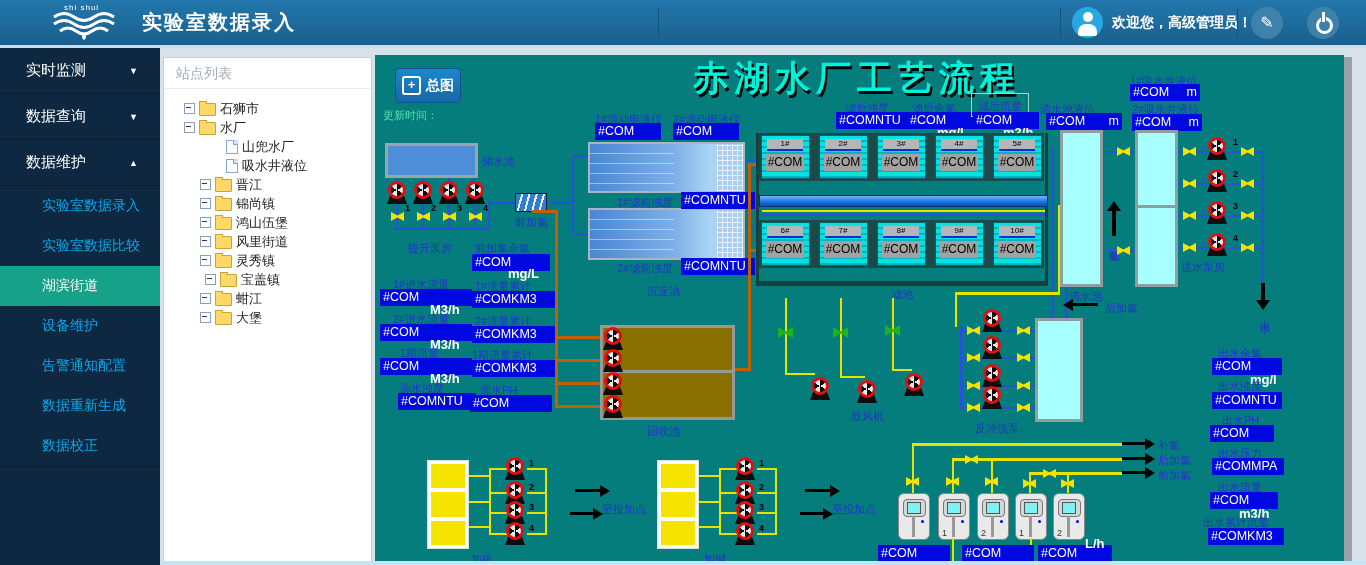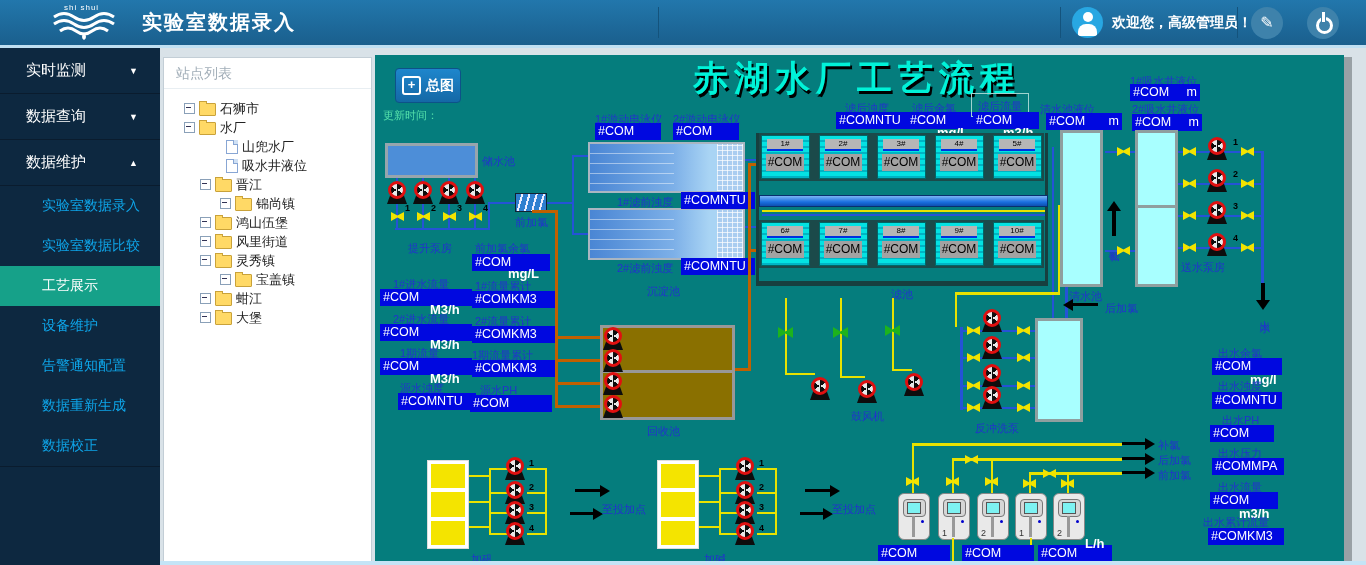--- a/index.html
+++ b/index.html
@@ -116,21 +116,21 @@
     <div class="smain">
       <span>数据查询</span>
       <span class="arr2">▼</span>
     </div>
     <div class="smain">
       <span>数据维护</span>
       <span class="arr2">▲</span>
     </div>
     <div class="ssub">实验室数据录入</div>
     <div class="ssub">实验室数据比较</div>
-    <div class="ssub act">工艺展示</div>
+    <div class="ssub act">湖滨街道</div>
     <div class="ssub">设备维护</div>
     <div class="ssub">告警通知配置</div>
     <div class="ssub">数据重新生成</div>
     <div class="ssub" style="border-bottom:1px solid #0a1c2e">数据校正</div>
   </div>
 
   <div class="tree">
     <div class="tree-h">站点列表</div>
     <div class="tbody">
       <div class="trow" style="padding-left:20px">
@@ -149,41 +149,41 @@
         </div>
       <div class="trow" style="padding-left:62px">
           <span class="fileico"></span>
           <span>吸水井液位</span>
         </div>
       <div class="trow" style="padding-left:36px">
           <span class="expbox"></span>
           <span class="folder"></span>
           <span>晋江</span>
         </div>
-      <div class="trow" style="padding-left:56px">
+      <div class="trow" style="padding-left:36px">
           <span class="expbox"></span>
           <span class="folder"></span>
           <span>锦尚镇</span>
         </div>
       <div class="trow" style="padding-left:36px">
           <span class="expbox"></span>
           <span class="folder"></span>
           <span>鸿山伍堡</span>
         </div>
       <div class="trow" style="padding-left:36px">
           <span class="expbox"></span>
           <span class="folder"></span>
           <span>风里街道</span>
         </div>
       <div class="trow" style="padding-left:36px">
           <span class="expbox"></span>
           <span class="folder"></span>
           <span>灵秀镇</span>
         </div>
-      <div class="trow" style="padding-left:56px">
+      <div class="trow" style="padding-left:41px">
           <span class="expbox"></span>
           <span class="folder"></span>
           <span>宝盖镇</span>
         </div>
       <div class="trow" style="padding-left:36px">
           <span class="expbox"></span>
           <span class="folder"></span>
           <span>蚶江</span>
         </div>
       <div class="trow" style="padding-left:36px">

